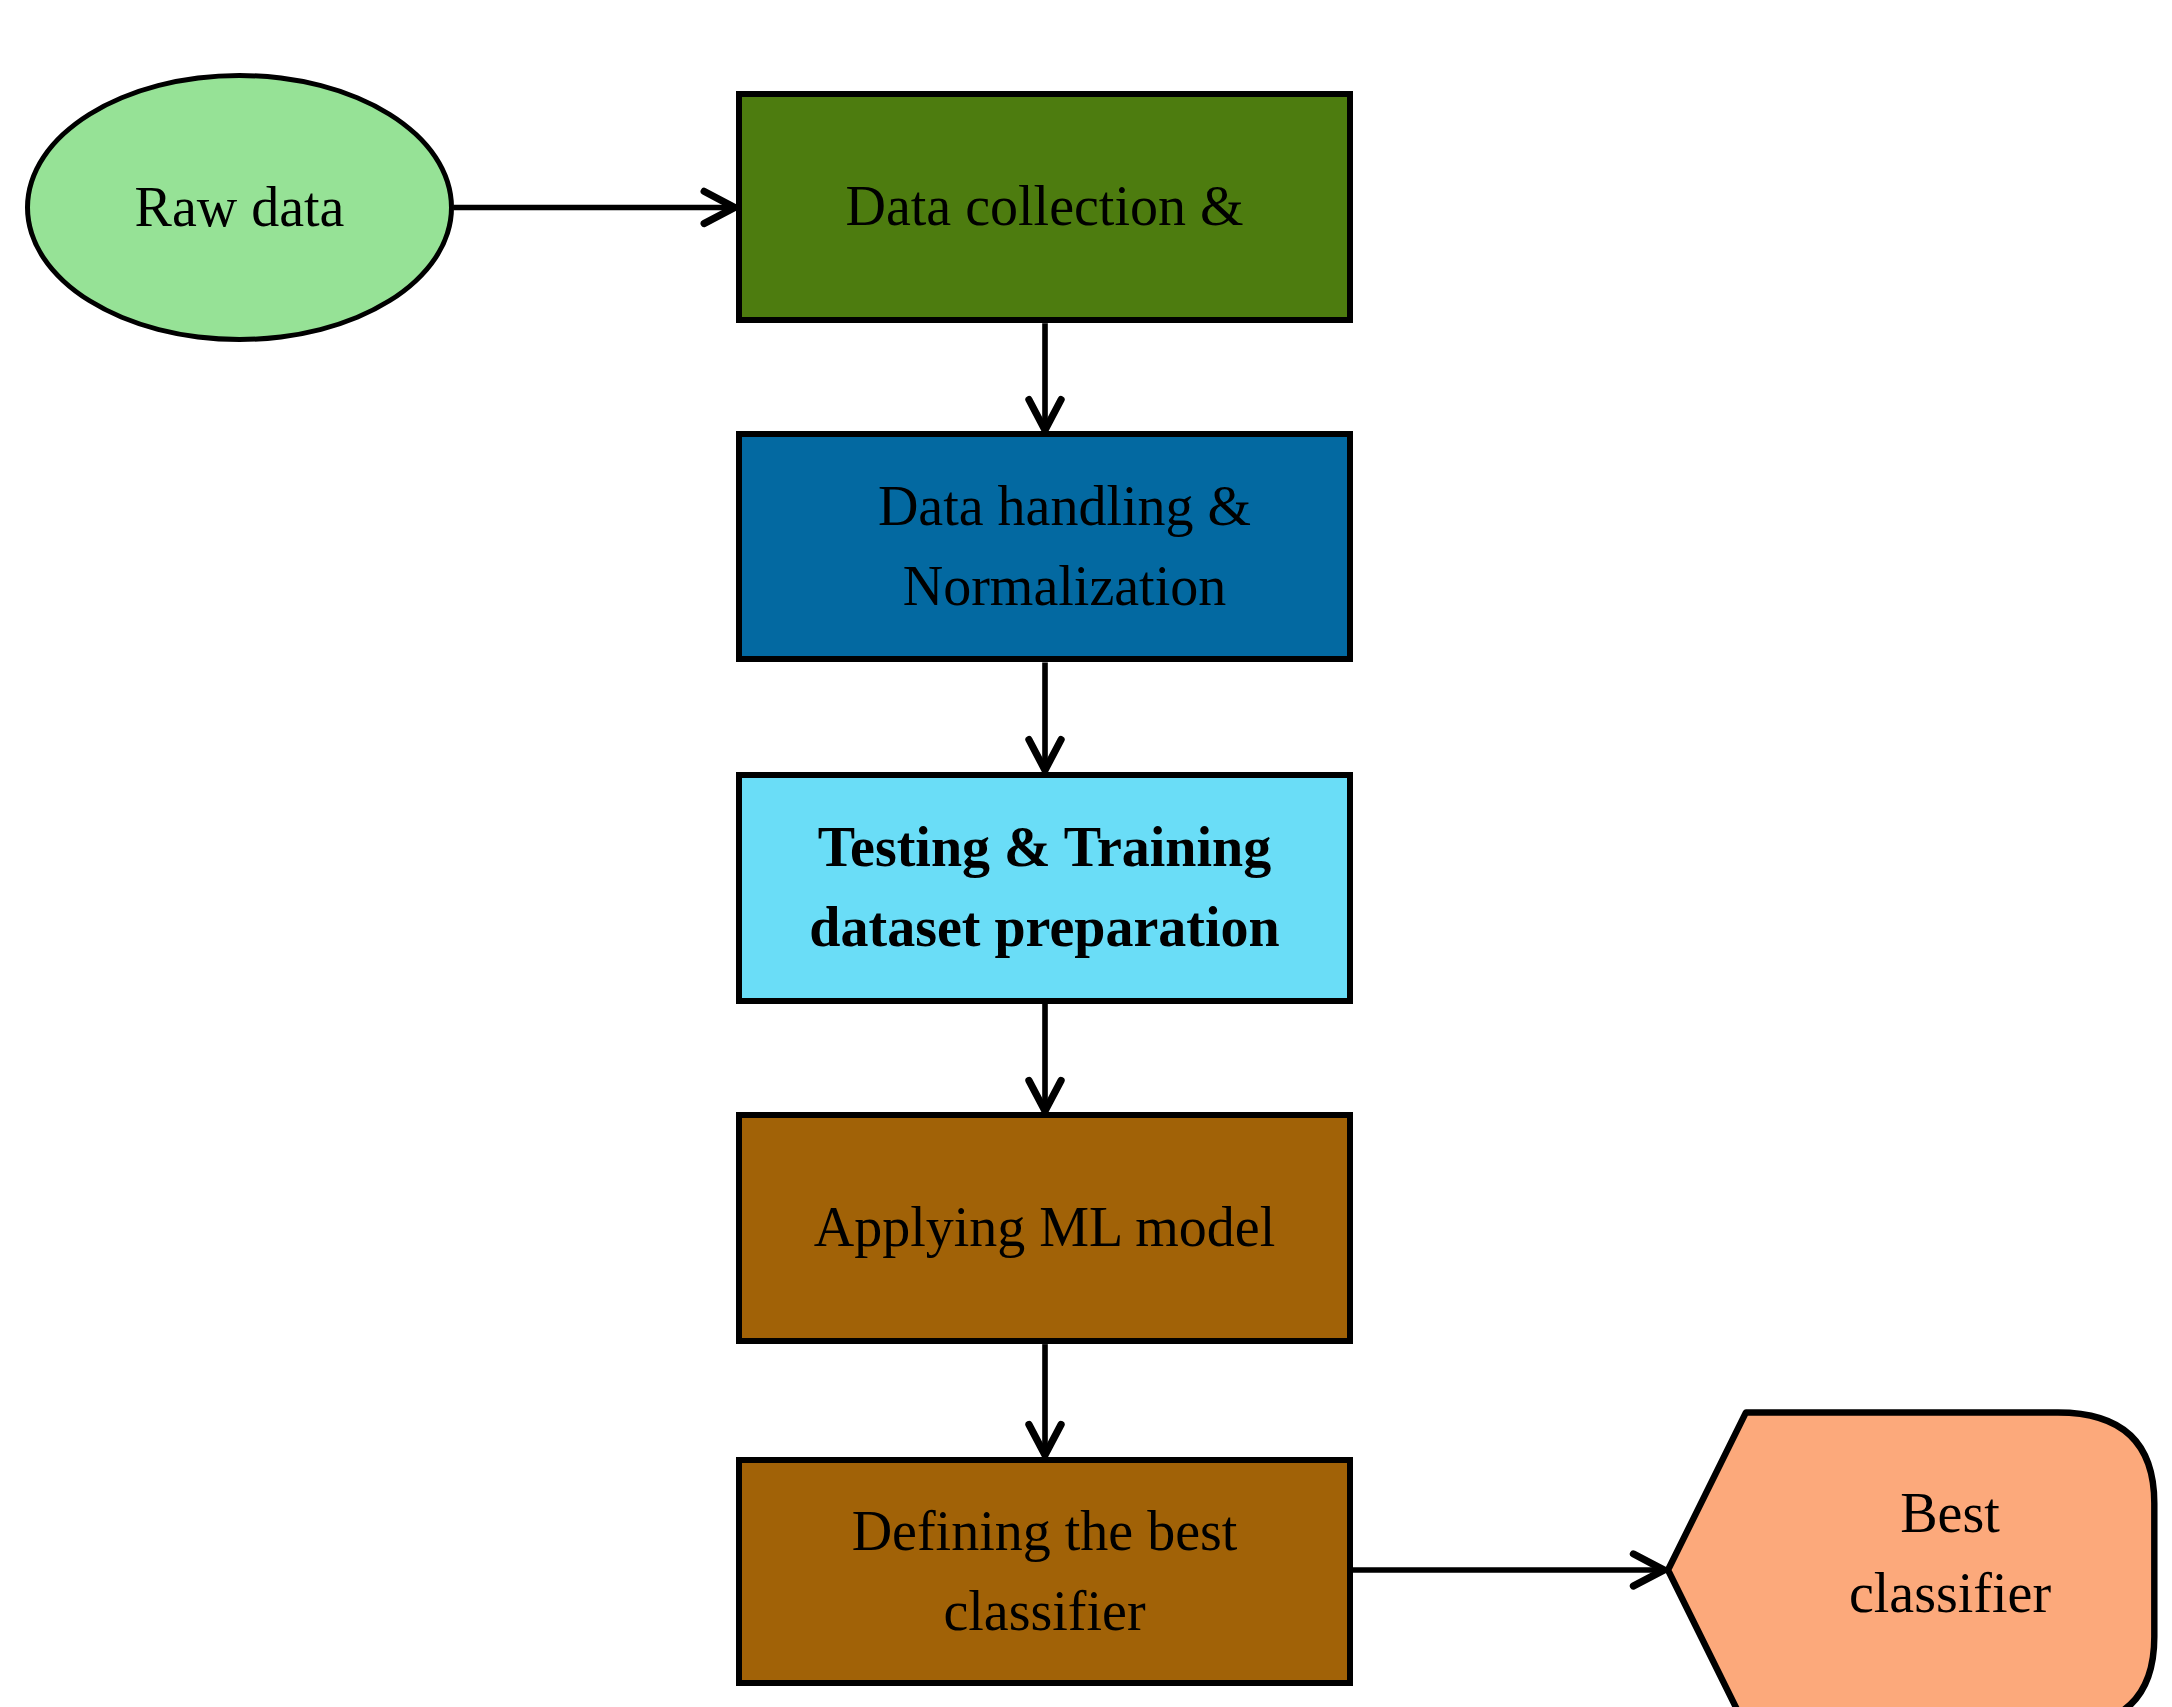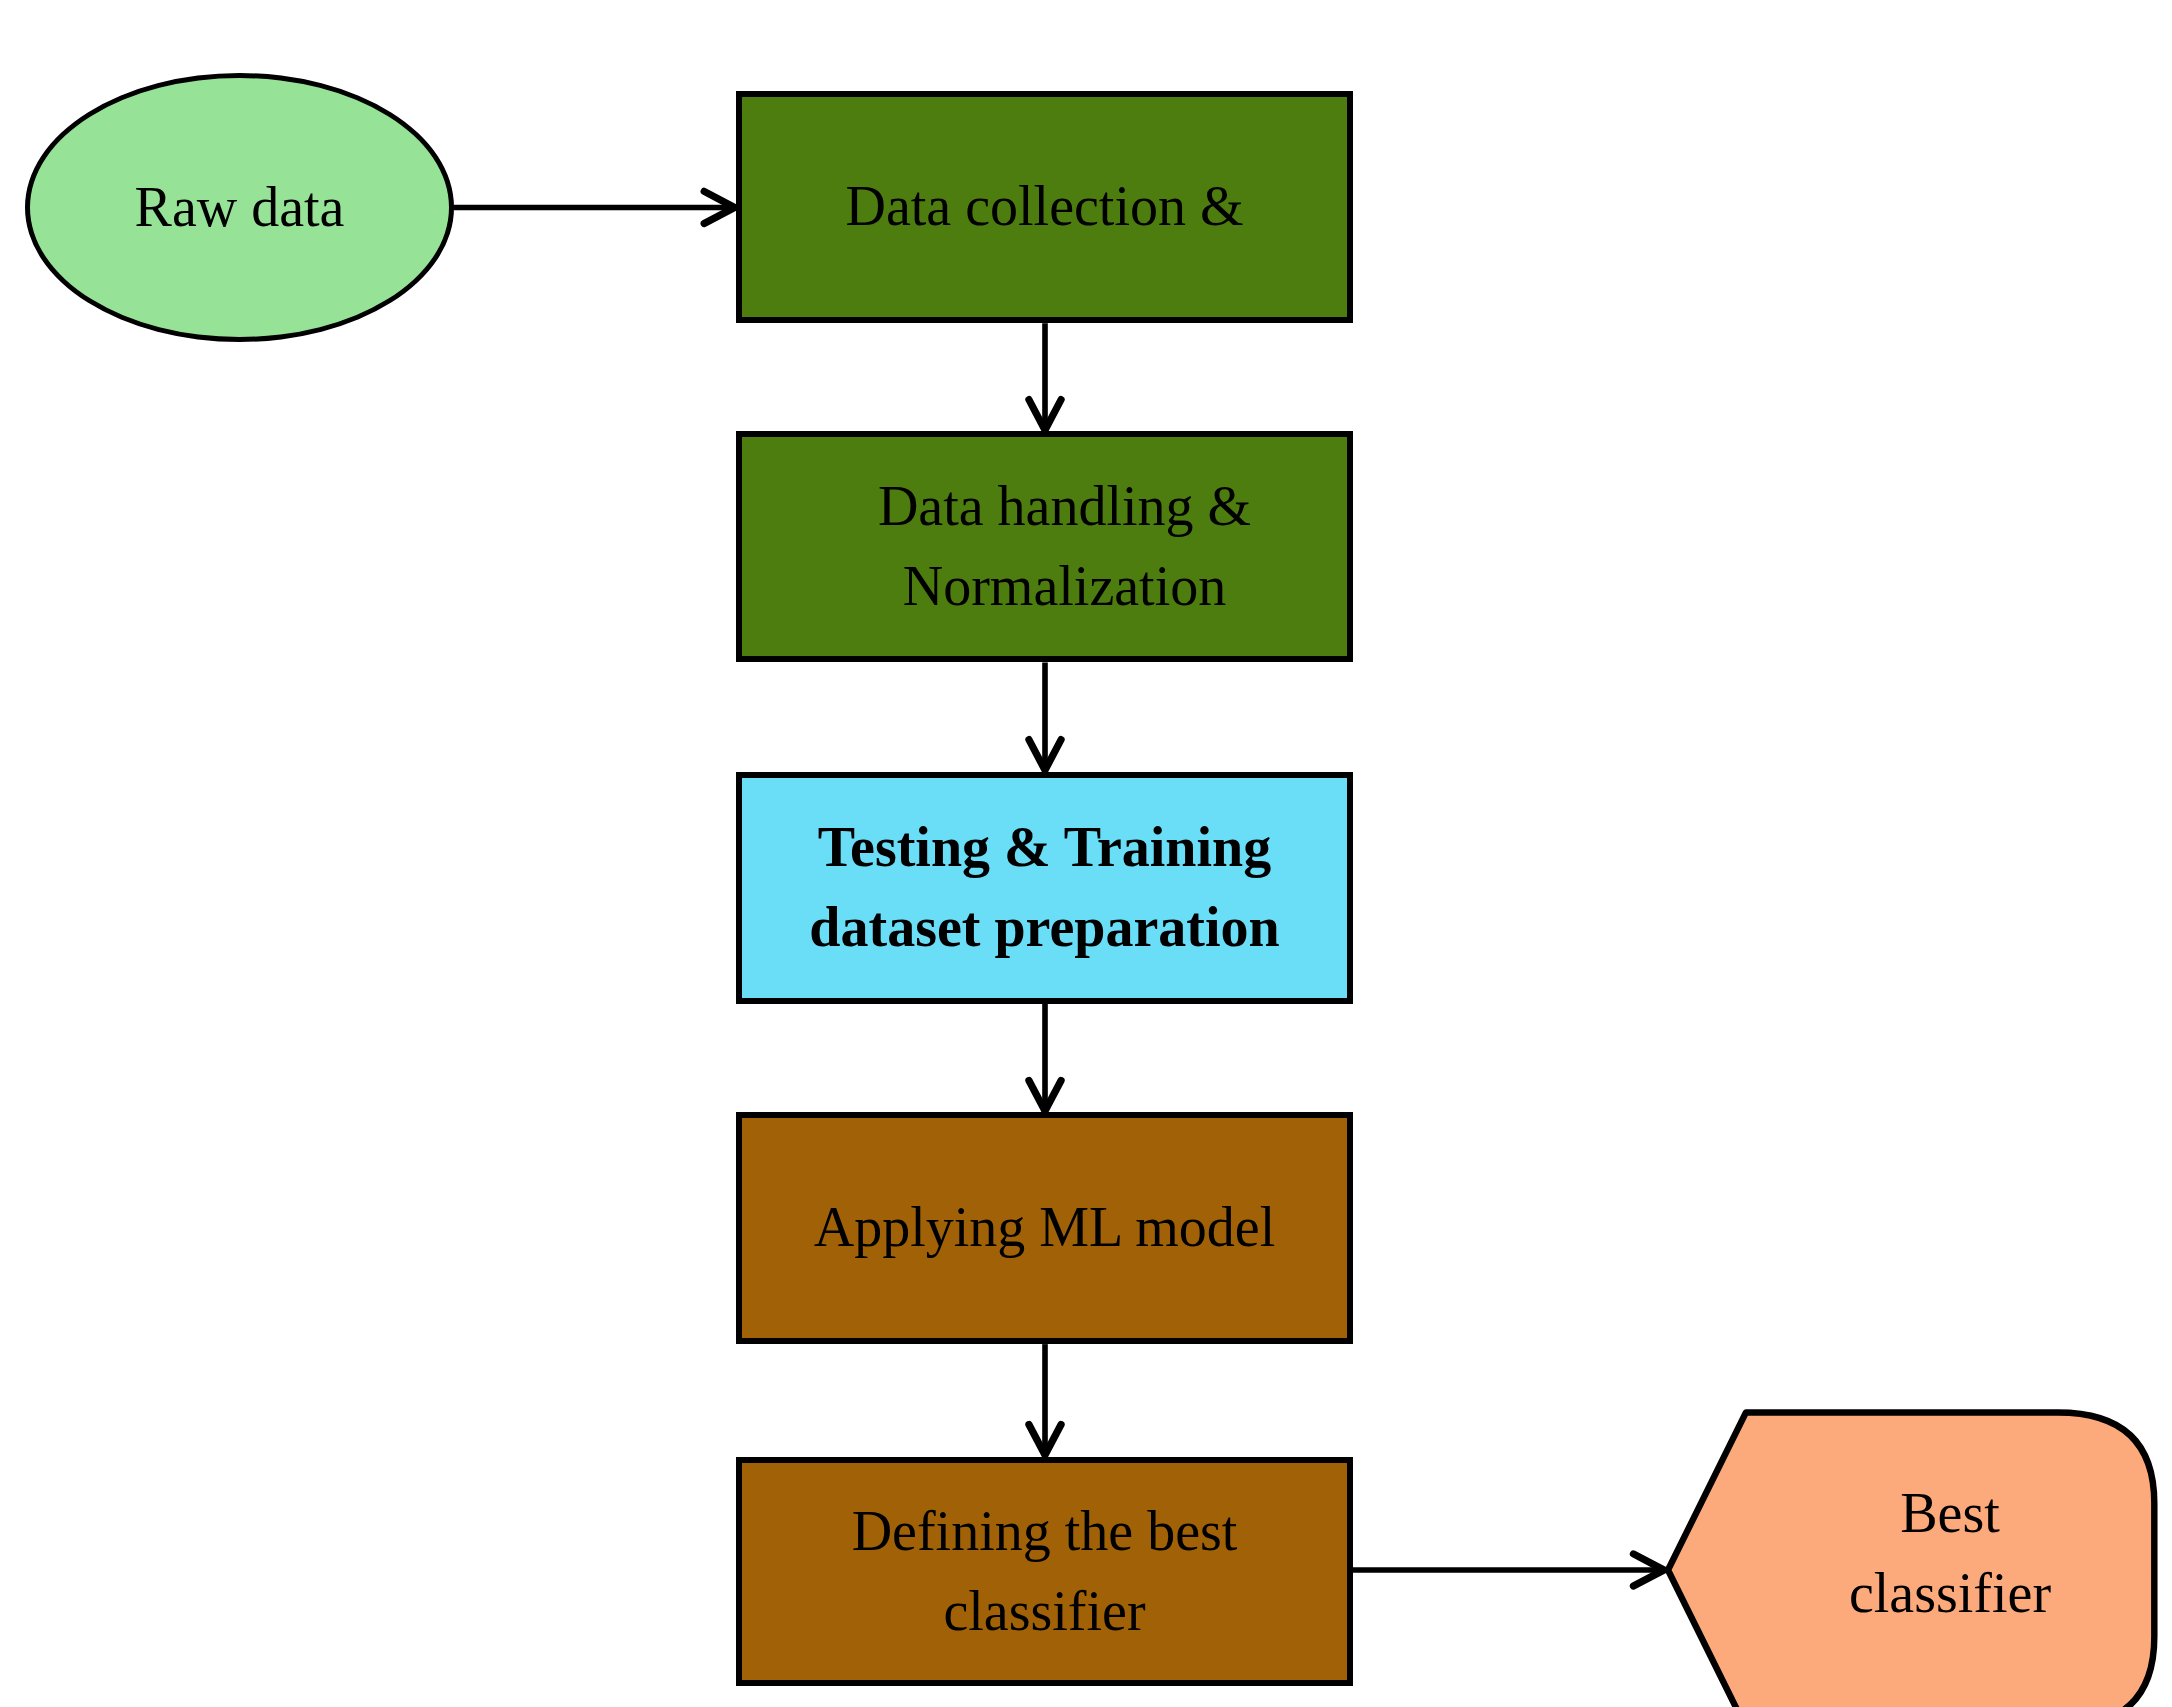--- a/index.html
+++ b/index.html
@@ -60,21 +60,21 @@
   </svg>
 
   <div class="node ellipse" style="background-color: rgb(150, 226, 150);">
     <span class="ln">Raw data</span>
   </div>
 
   <div class="node process" style="top: 43px; height: 232px; background-color: #4d7c0f;">
     <span class="ln">Data collection &amp;</span>
   </div>
 
-  <div class="node process" style="top: 383px; height: 231px; background-color: #4d7c0f; padding-left: 40px;">
+  <div class="node process" style="top: 383px; height: 231px; background-color: #0369a1; padding-left: 40px;">
     <span class="ln">Data handling &amp;</span>
     <span class="ln">Normalization</span>
   </div>
 
   <div class="node process" style="top: 724px; height: 232px; background-color: rgb(106, 221, 247); font-weight: bold;">
     <span class="ln">Testing &amp; Training</span>
     <span class="ln">dataset preparation</span>
   </div>
 
   <div class="node process" style="top: 1064px; height: 232px; background-color: #a16207;">

